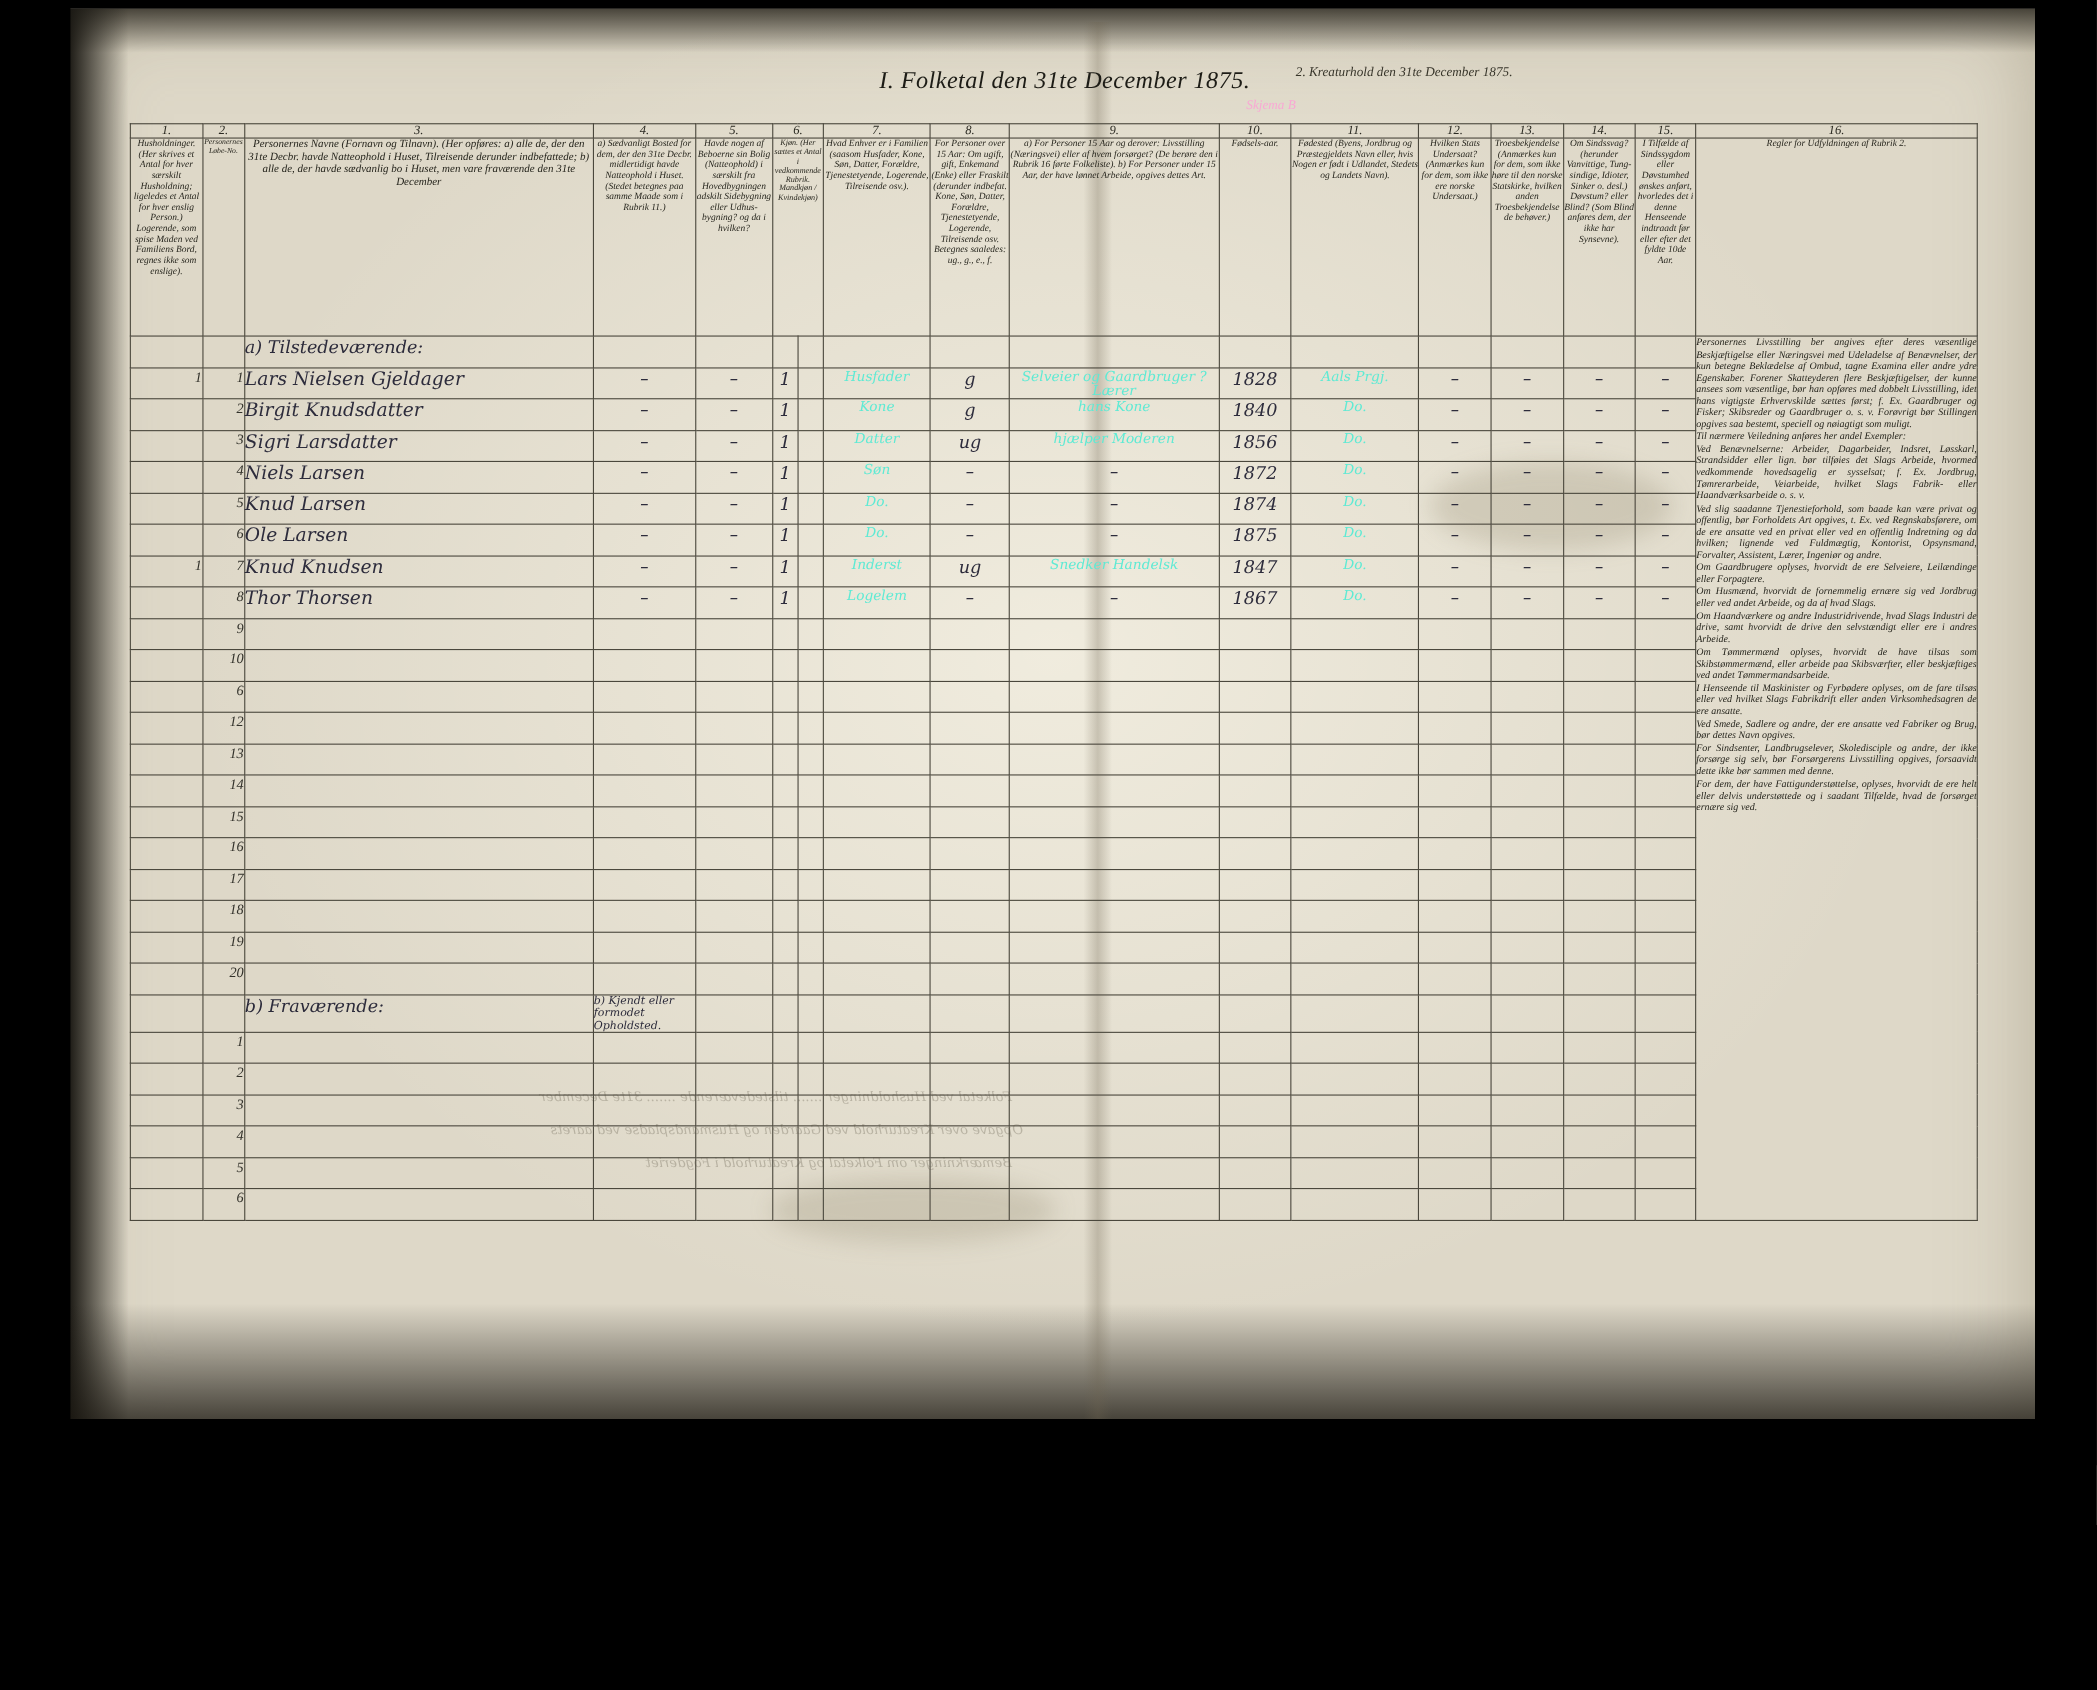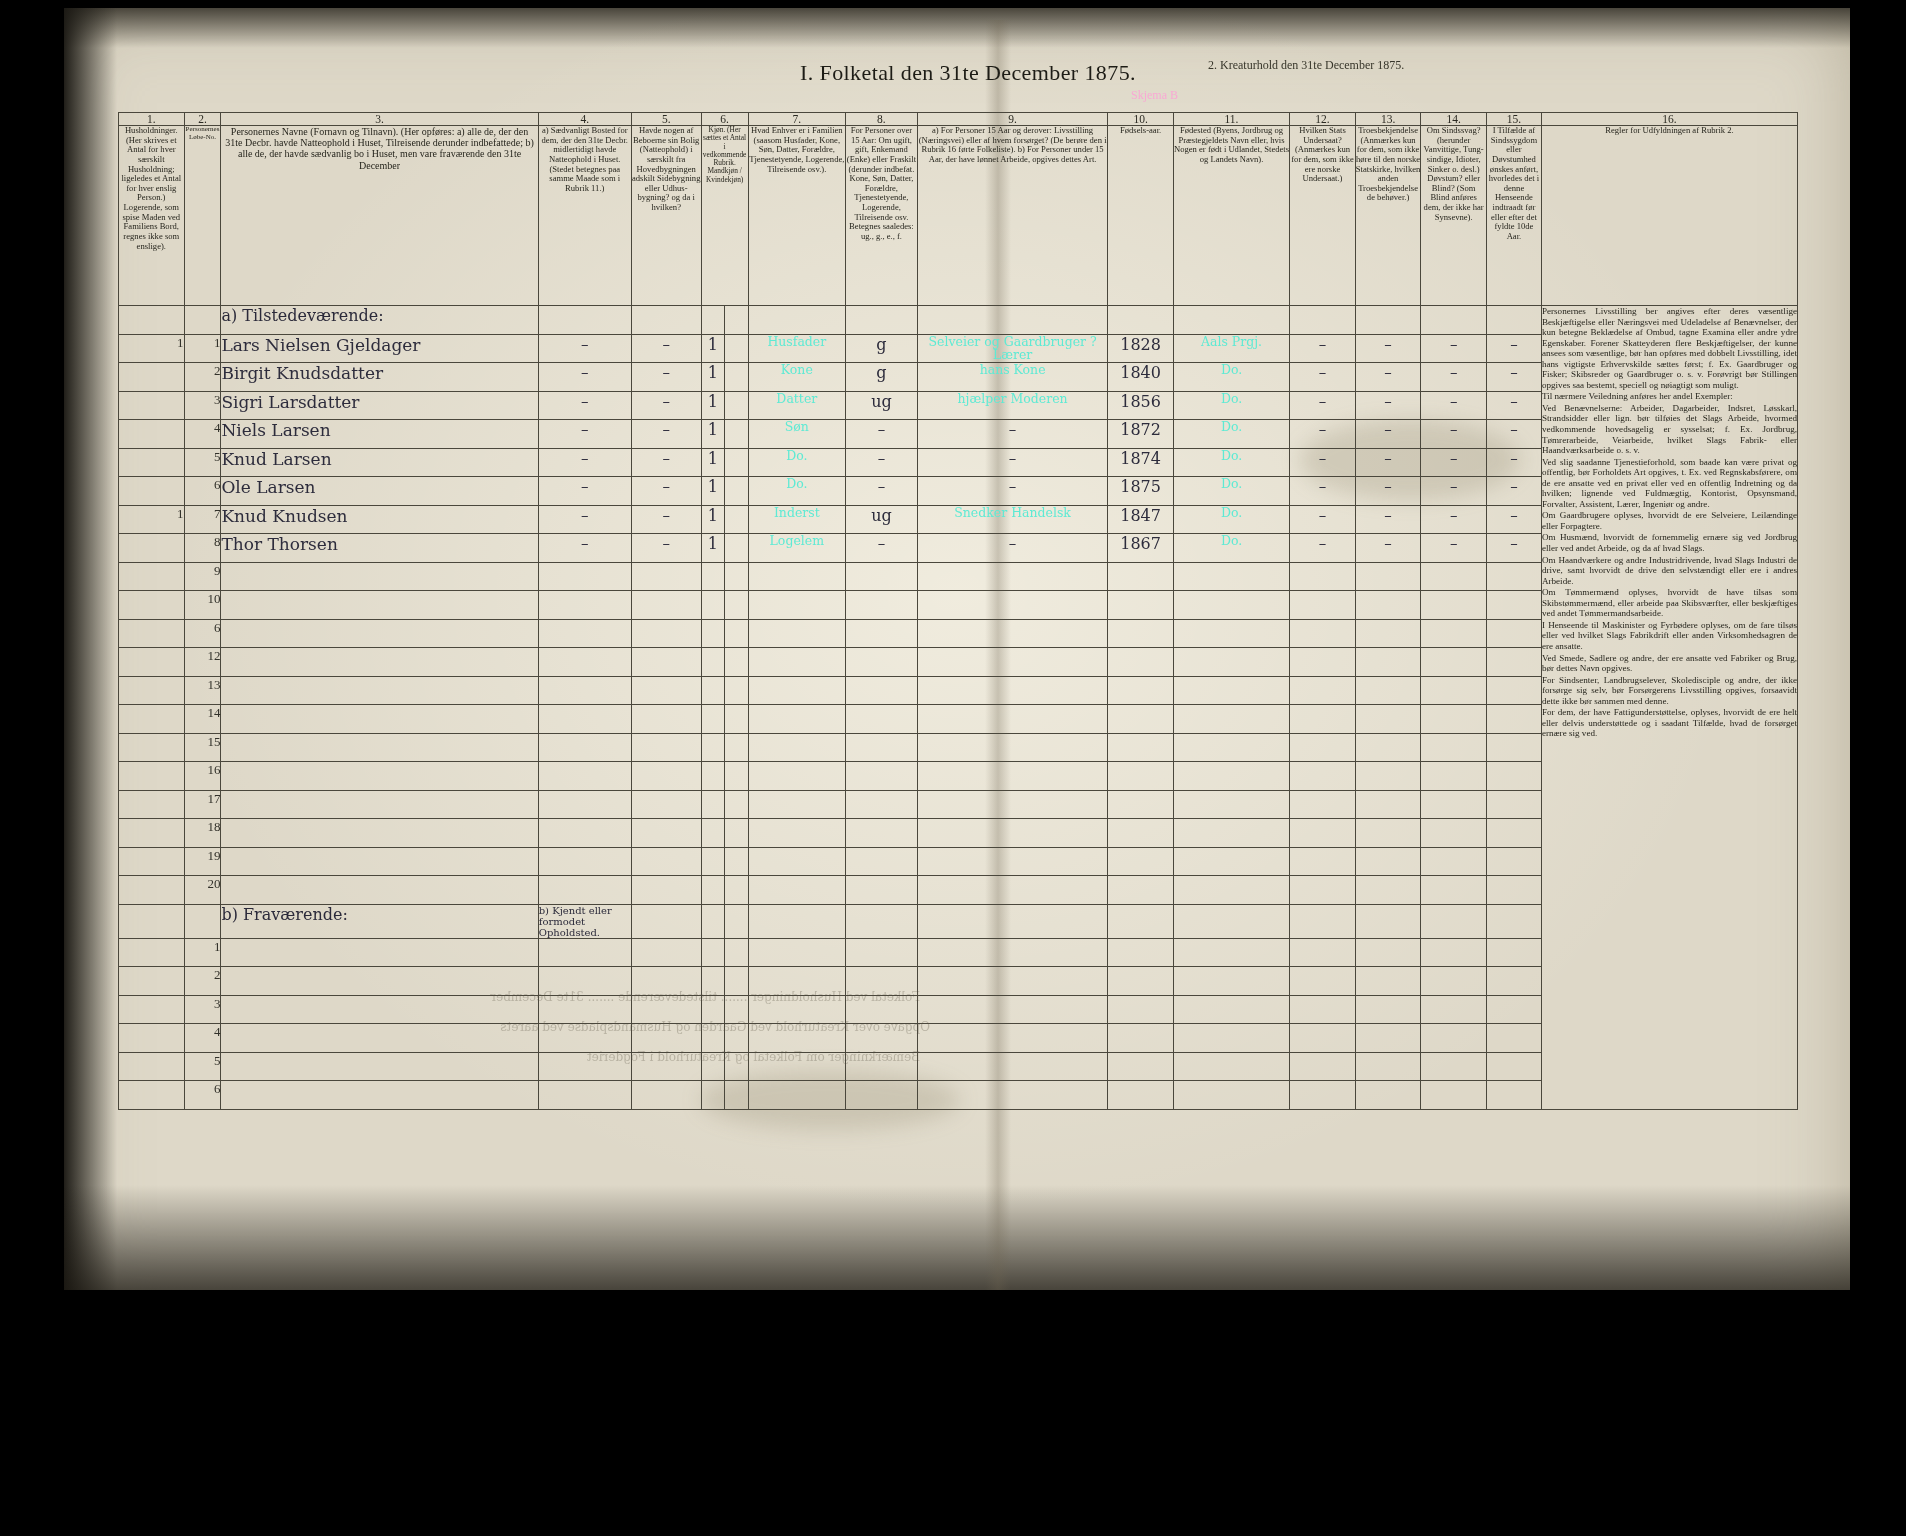--- a/index.html
+++ b/index.html
@@ -1,17 +1,17 @@
 <!DOCTYPE html>
 <html><head>
 <meta charset="utf-8">
 <style>
   html,body{margin:0;padding:0;background:#000;}
   body{width:1906px;height:1536px;font-family:"Liberation Serif",serif;}
-  #page{position:relative;width:1906px;height:1332px;background:#000;overflow:hidden;}
+  #page{position:relative;width:1906px;height:1332px;background:#000;overflow:hidden;font-style:italic;}
 
   
   .paper{position:absolute;left:62px;top:8px;width:1790px;height:1300px;
          background:#ded8c8;
          box-shadow: inset 0 0 80px rgba(150,140,115,.55);}
   .paper:before{content:"";position:absolute;inset:0;
     background:radial-gradient(ellipse at 50% 45%, rgba(255,252,240,.55), rgba(190,180,155,0) 62%);
     pointer-events:none;}
   
   .edge-l{position:absolute;left:62px;top:8px;width:55px;height:1300px;background:linear-gradient(90deg,#1a1813,rgba(40,36,28,0));}
@@ -21,21 +21,21 @@
   
   .gutter{position:absolute;left:985px;top:20px;width:26px;height:1270px;
      background:linear-gradient(90deg,rgba(120,110,90,0),rgba(110,100,80,.30),rgba(120,110,90,0));}
 
   .sheet{position:absolute;left:118px;top:30px;width:1680px;height:1230px;color:#2b2a25;}
 
   
   .top-center{position:absolute;left:640px;top:30px;width:420px;text-align:center;
      font-size:22px;font-family:"Liberation Serif",serif;color:#1d1c16;letter-spacing:.4px;}
   .top-right{position:absolute;left:1060px;top:28px;width:320px;font-size:12px;color:#37352a;
-     text-align:left;margin-left:30px;}
+     text-align:left;}
   .subnum{position:absolute;left:640px;top:58px;width:420px;text-align:right;font-size:12px;color:#f9a8d4;}
 
   
   table.grid{position:absolute;left:0;top:82px;border-collapse:collapse;width:1680px;}
   table.grid td, table.grid th{border:1px solid #4a473c;padding:0;vertical-align:top;}
   .hdrnum{font-size:11.5px;text-align:center;padding:1px 0 0;border-bottom:1px solid #4a473c;color:#2b2a22;}
   .hdrtxt{font-size:8.6px;line-height:1.12;padding:2px 3px;color:#26251d;text-align:center;}
   .hdrtxt.left{text-align:center;margin-left:20px;}
   .rowcell{height:27.5px;}
   .hand-cell{font-family:"DejaVu Serif",serif;font-size:17px;color:#2d2c3c;padding-left:6px;

